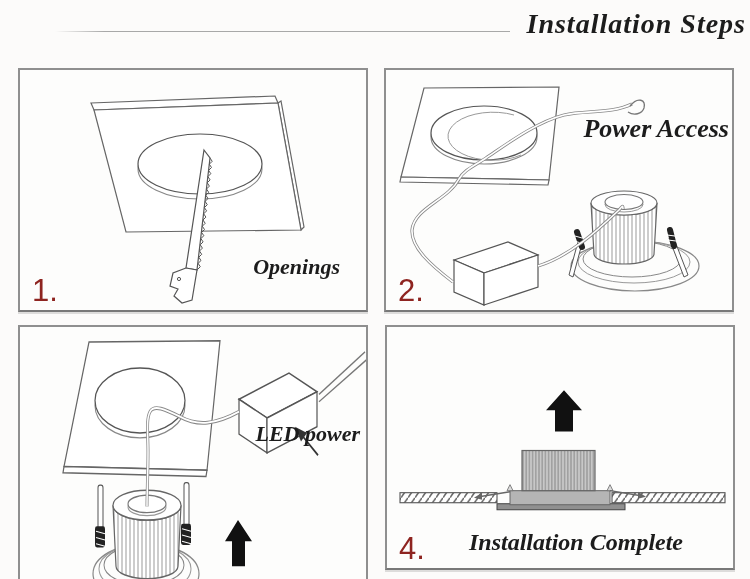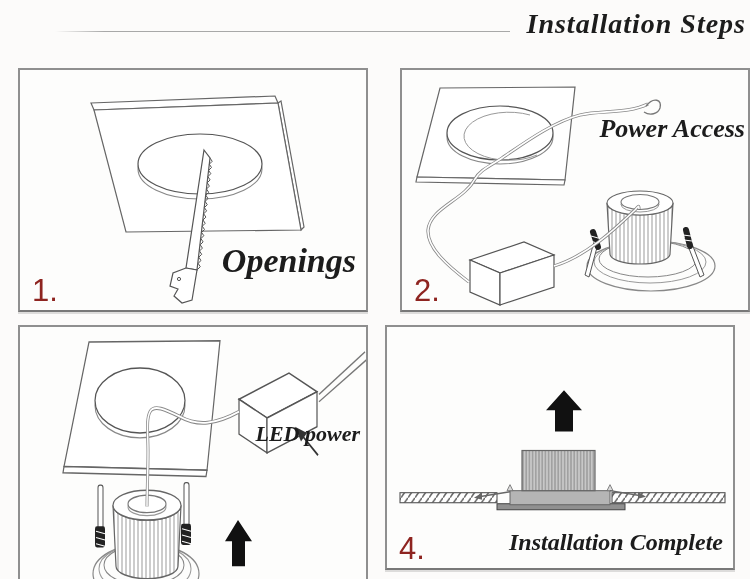--- a/index.html
+++ b/index.html
@@ -28,31 +28,31 @@
   }
   .panel{
     position:absolute;margin:0;background:#fdfdfc;
     border:2px solid var(--panel-border);
     border-bottom-color:#787878;
     box-shadow:0 2px 0 rgba(0,0,0,0.12);
     box-sizing:border-box;
   }
   .panel svg{position:absolute;left:0;top:0;width:100%;height:100%;}
   #panel1{left:18px;top:68px;width:350px;height:244px;}
-  #panel2{left:400px;top:68px;width:350px;height:244px;}
+  #panel2{left:384px;top:68px;width:350px;height:244px;}
   #panel3{left:18px;top:325px;width:350px;height:303px;}
   #panel4{left:385px;top:325px;width:350px;height:245px;}
   .caption{
     position:absolute;font-style:italic;font-weight:600;color:var(--text);
     white-space:nowrap;line-height:1;
   }
-  .cap1{right:10px;bottom:32px;font-size:34px;}
+  .cap1{right:26px;bottom:32px;font-size:22px;}
   .cap2{right:3px;top:46px;font-size:26px;}
   .cap3{right:6px;top:96px;font-size:22px;}
-  .cap4{left:42px;right:10px;bottom:14px;font-size:24px;text-align:right;}
+  .cap4{left:42px;right:10px;bottom:14px;font-size:24px;text-align:center;}
   .step-num{
     position:absolute;left:12px;bottom:4px;
     font-family:"Liberation Sans","DejaVu Sans",sans-serif;
     font-size:31px;color:var(--step-number);line-height:1;
   }
 </style>
 </head>
 <body>
 
 <div class="header">

